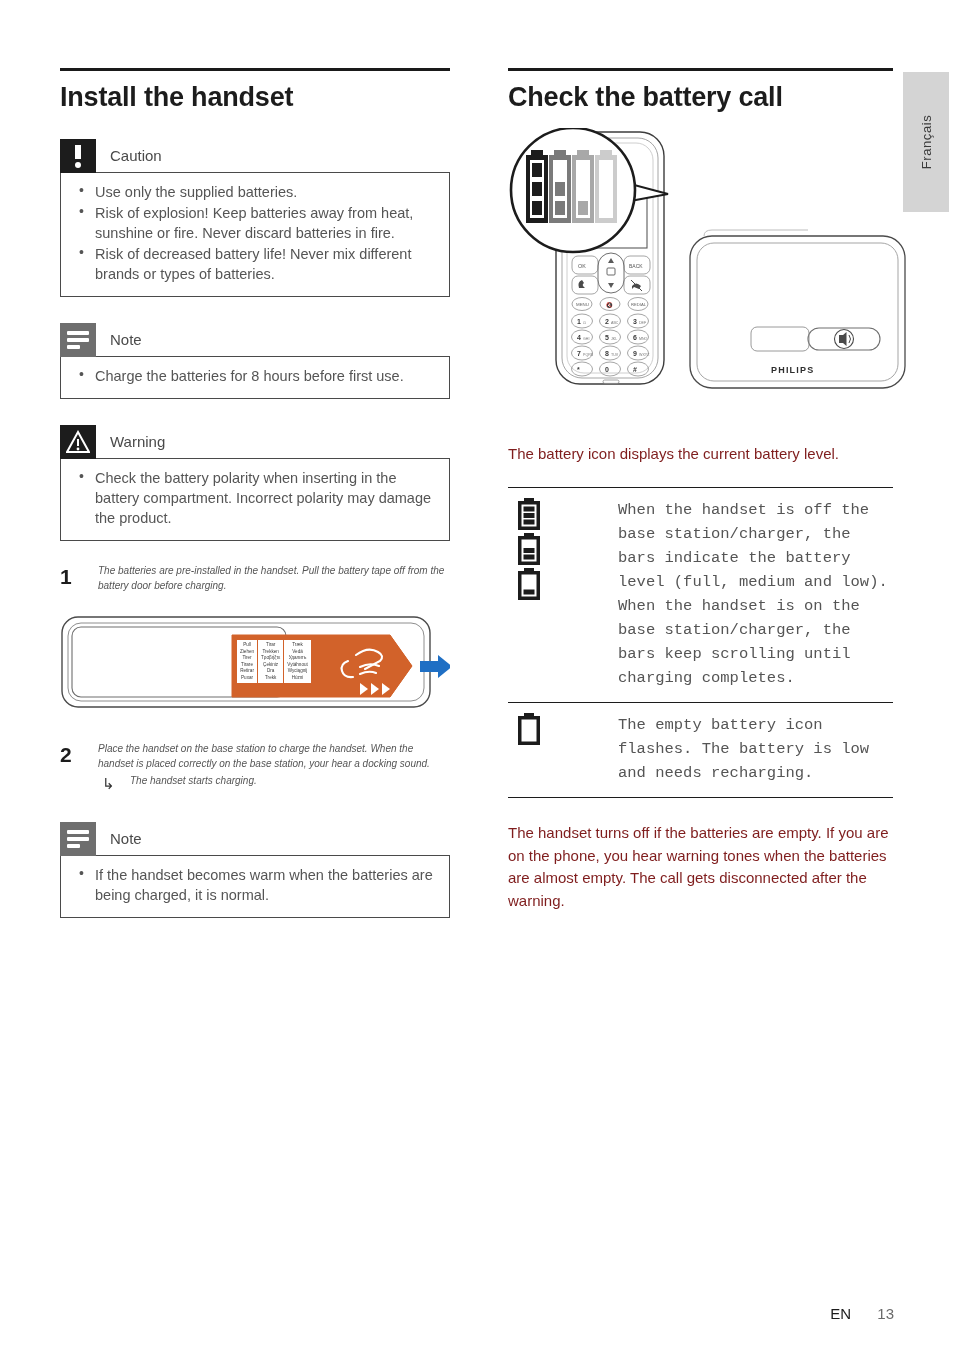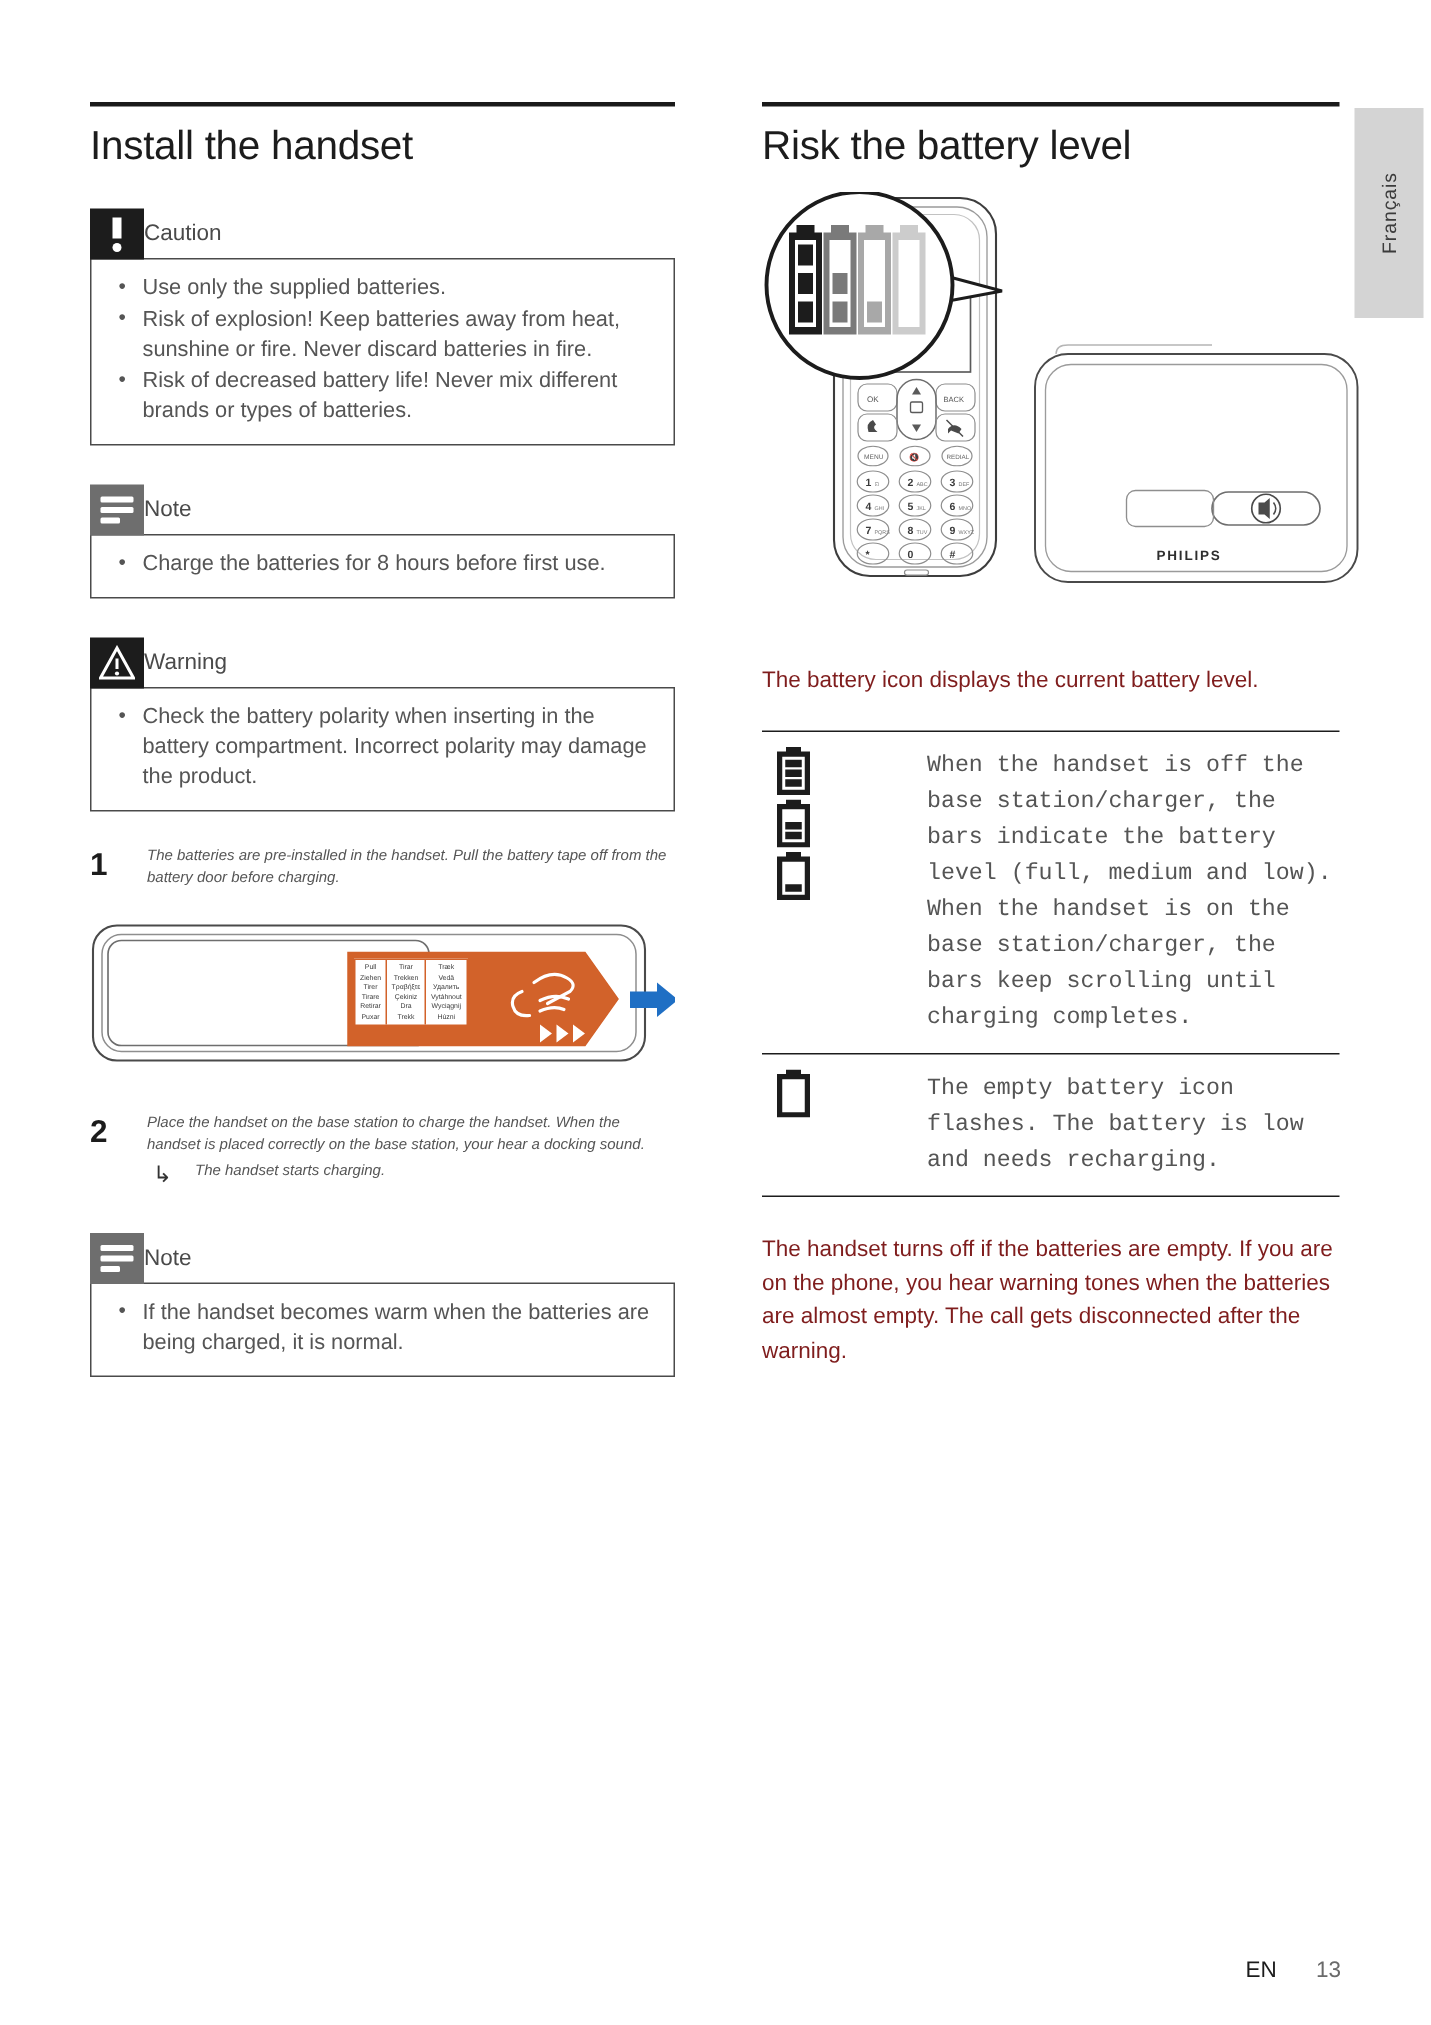--- a/index.html
+++ b/index.html
@@ -35,21 +35,21 @@
     width: 385px;
   }
 
   
   .rule-top {
     border-top: 3px solid #1a1a1a;
     width: 100%;
   }
   h1.section-title {
     font-size: 27px;
-    font-weight: normal;
+    font-weight: bold;
     color: #1c1c1c;
     margin: 12px 0 0 0;
     letter-spacing: -0.2px;
     line-height: 1.1;
   }
 
   
   .callout {
     margin-top: 26px;
     position: relative;
@@ -65,20 +65,21 @@
     width: 36px;
     height: 34px;
     flex: 0 0 36px;
     position: relative;
   }
   .callout-icon.dark { background: #1c1c1c; }
   .callout-icon.gray { background: #6e6e6e; }
   .callout-label {
     font-size: 15px;
     color: #4a4a4a;
+    padding-left: 14px;
     align-self: center;
     line-height: 1;
   }
   .callout-body {
     border: 1px solid #4a4a4a;
     margin-top: -1px;
     padding: 9px 14px 11px 12px;
     position: relative;
   }
   .callout-body ul {
@@ -416,21 +417,21 @@
       <div class="callout-body">
         <ul>
           <li>If the handset becomes warm when the batteries are being charged, it is normal.</li>
         </ul>
       </div>
     </div>
   </div>
 
   <div class="col-right">
     <div class="rule-top"></div>
-    <h1 class="section-title">Risk the battery level</h1>
+    <h1 class="section-title">Check the battery call</h1>
 
     <div style="height:330px;"></div>
 
     <p class="lead-para">The battery icon displays the current battery level.</p>
 
     <table class="bat-table">
       <tbody>
           <tr>
         <td class="bat-icons-cell">
           <div class="bat-icon-stack">

